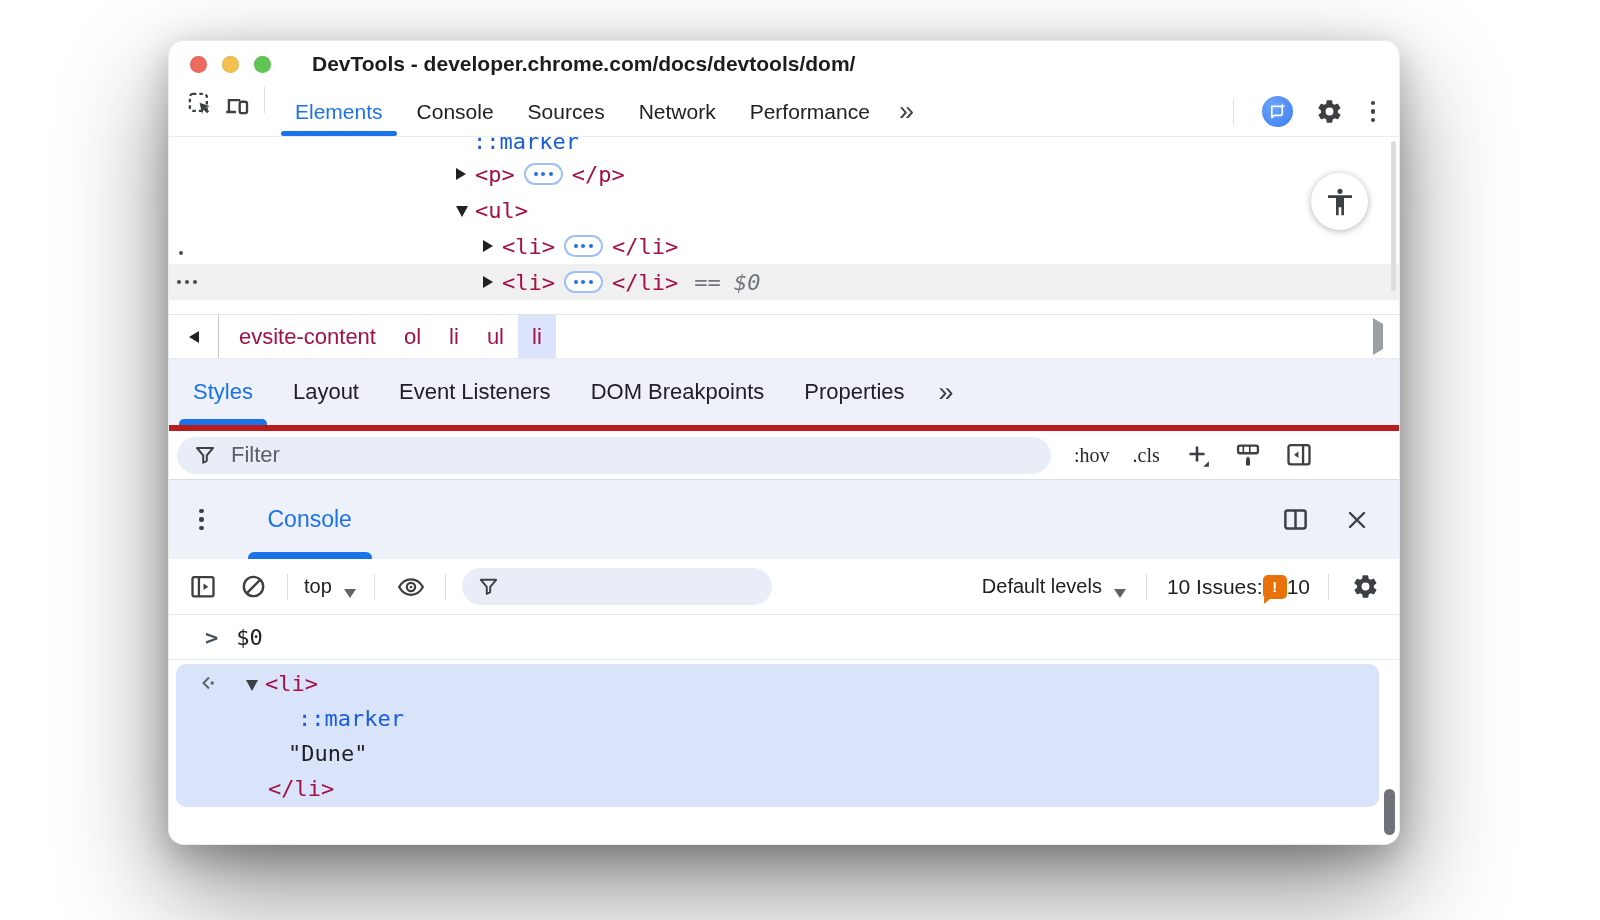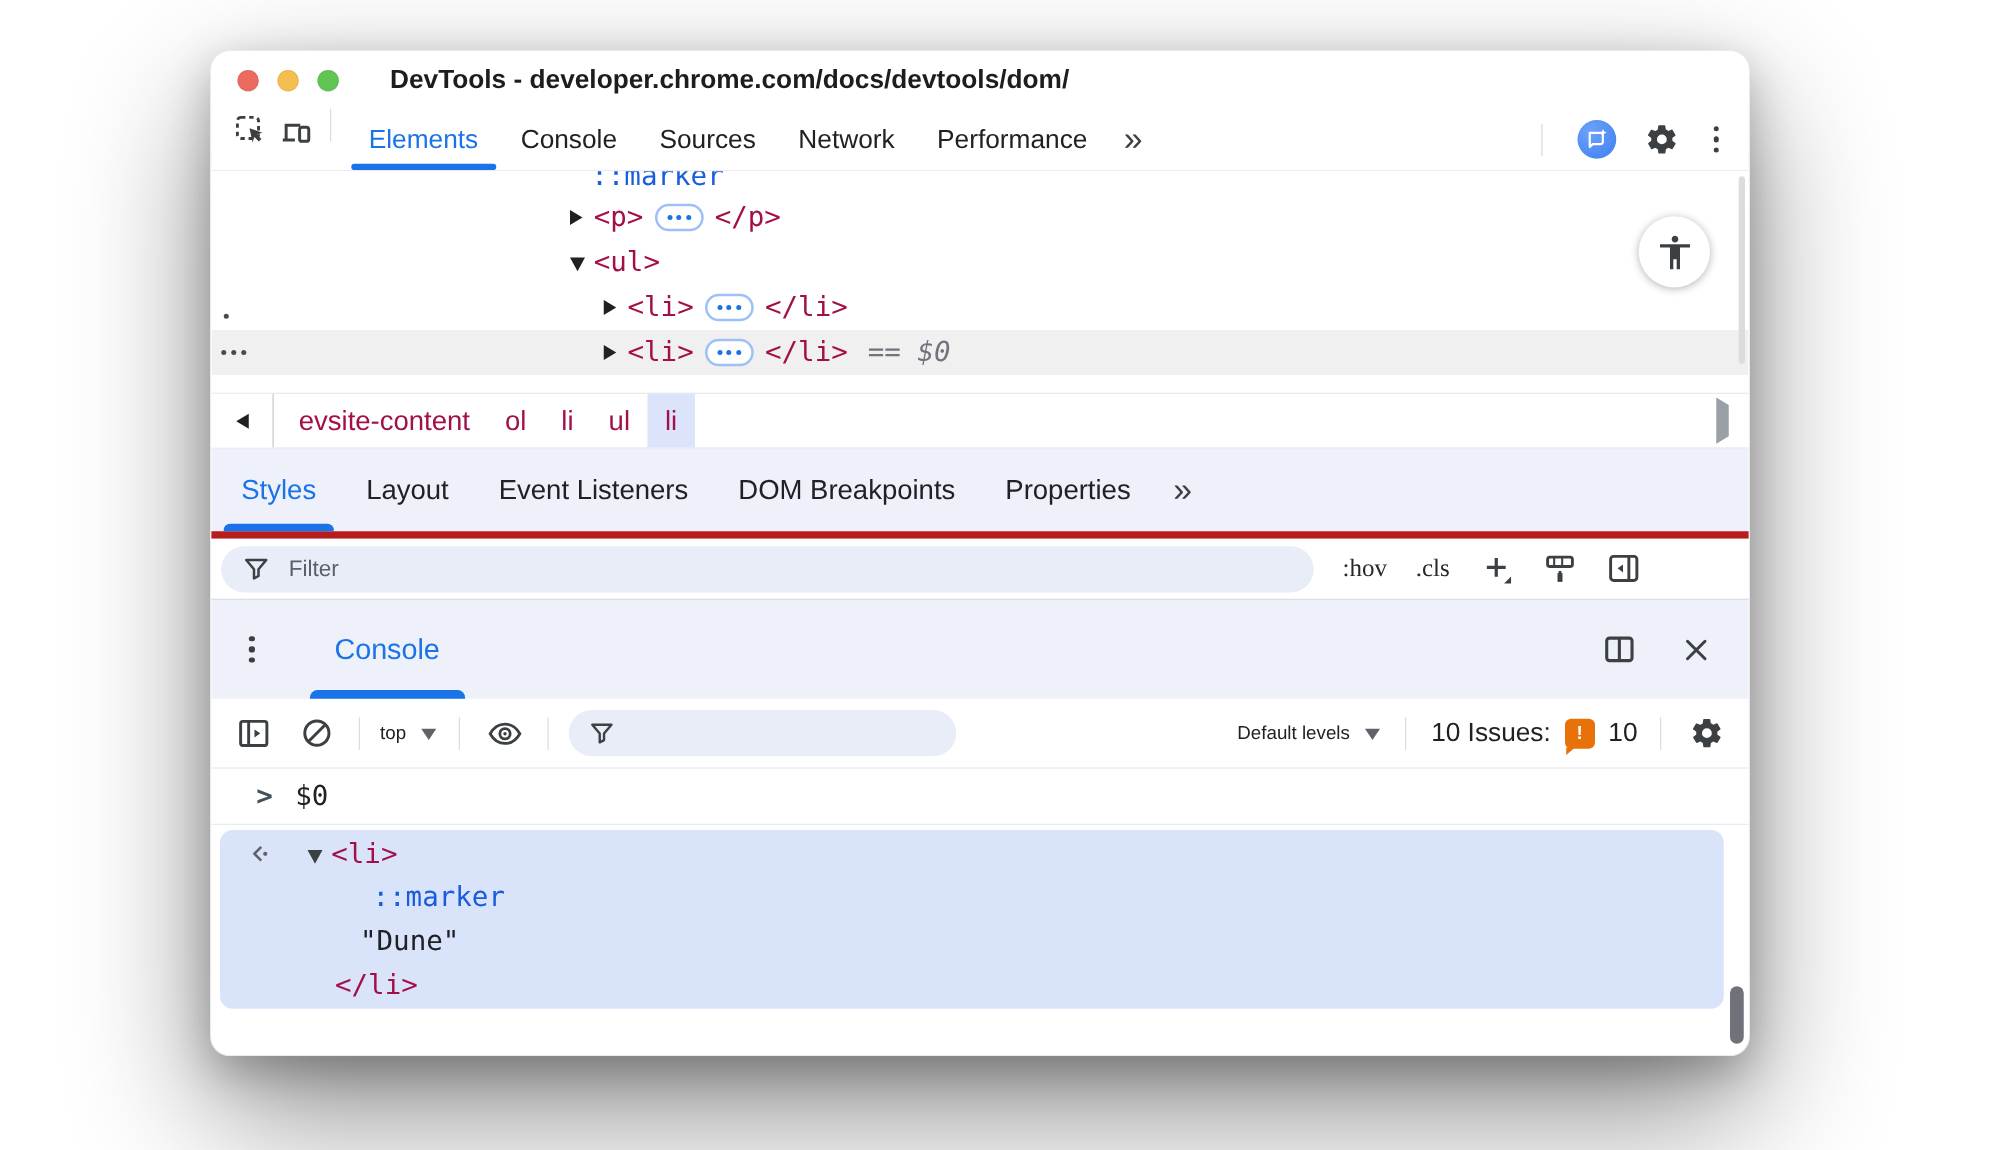--- a/index.html
+++ b/index.html
@@ -75,36 +75,36 @@
   .sidebar-tabs{height:73px;background:var(--panelbg);display:flex;align-items:flex-start;
     border-top:1px solid #e7eaf3;border-bottom:6px solid #b91c1c;padding-left:4px}
   .stab{position:relative;height:100%;display:flex;align-items:center;padding:0 20px;font-size:22px;color:var(--text);white-space:nowrap}
   .stab.active{color:var(--blue)}
   .stab.active::after{content:"";position:absolute;left:6px;right:6px;bottom:0;height:6px;border-radius:5px 5px 0 0;background:var(--blue)}
   .stab-more{font-size:27px;color:var(--icon);padding:0 14px}
   
   .filter-row{height:48px;display:flex;align-items:center;background:#fff;padding:0 40px 0 8px;gap:23px}
   .filter-pill{flex:0 0 874px;height:37px;border-radius:19px;background:var(--pillbg);
     display:flex;align-items:center;padding:0 16px;gap:14px}
-  .filter-pill input{border:none;outline:none;background:transparent;font-size:18px;color:var(--text);width:100%;
+  .filter-pill input{border:none;outline:none;background:transparent;font-size:22px;color:var(--text);width:100%;
     font-family:"Liberation Sans",sans-serif}
   .filter-pill input::placeholder{color:#5c6066}
   .ptoggle{font-family:Liberation Serif, serif;font-size:20px;color:#28292c}
   
   .drawer-header{height:80px;background:var(--panelbg);border-top:1px solid #d8deeb;display:flex;align-items:center}
   .drawer-header .kebab{margin-left:26px}
   .dtab{position:relative;height:100%;display:flex;align-items:center;margin-left:48px;padding:0 12px;
     font-size:23px;font-weight:500;color:var(--blue)}
   .dtab::after{content:"";position:absolute;left:-8px;right:-8px;bottom:0;height:7px;border-radius:6px 6px 0 0;background:var(--blue)}
   .dheader-right{margin-left:auto;display:flex;align-items:center;gap:36px;margin-right:30px}
   .console-toolbar{height:56px;display:flex;align-items:center;border-bottom:1px solid #e4e8f3;padding:0 16px}
-  .sel{display:flex;align-items:center;gap:12px;font-size:15px;color:var(--text);white-space:nowrap}
+  .sel{display:flex;align-items:flex-end;gap:12px;font-size:20px;color:var(--text);white-space:nowrap}
   .caret{width:0;height:0;border-top:9px solid #5f6368;border-left:6px solid transparent;border-right:6px solid transparent;margin-top:2px}
   .c-pill{width:310px;height:37px;border-radius:19px;background:var(--pillbg);display:flex;align-items:center;padding:0 15px}
-  .issues{display:flex;align-items:center;gap:11px;font-size:21px}
+  .issues{display:flex;align-items:center;font-size:21px}
   .issue-badge{position:relative;width:24px;height:24px;border-radius:5px;background:#e8710a;color:#fff;
     font-size:15px;font-weight:bold;display:flex;align-items:center;justify-content:center}
   .issue-badge::after{content:"";position:absolute;left:1px;bottom:-5px;
     border-top:6px solid #e8710a;border-right:7px solid transparent}
   
   .console-content{position:relative;height:231px;background:#fff;font-family:"DejaVu Sans Mono",monospace;font-size:22px}
   .echo-row{height:45px;display:flex;align-items:center;border-bottom:1px solid #e7ebf5;padding-left:36px}
   .prompt{color:#44525c;margin-right:18px;font-weight:bold}
   .result{position:absolute;left:7px;right:20px;top:49px;height:143px;background:var(--resultbg);border-radius:10px;padding-top:2px}
   .rline{height:35px;display:flex;align-items:center;white-space:pre}

